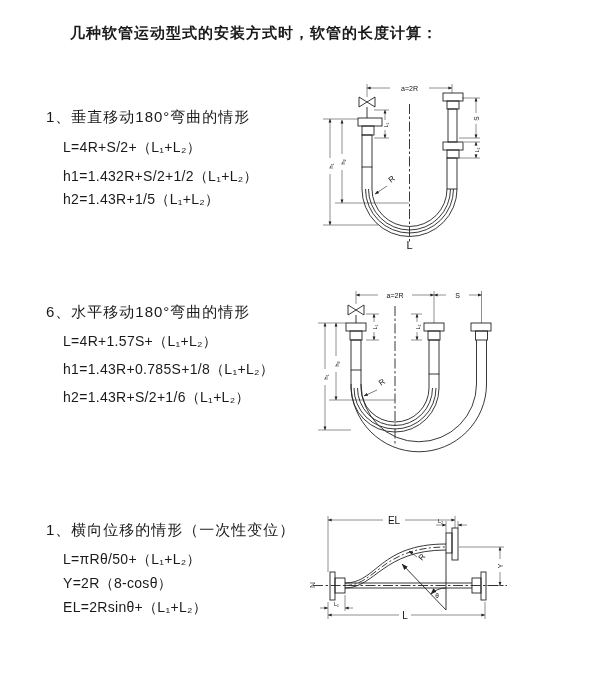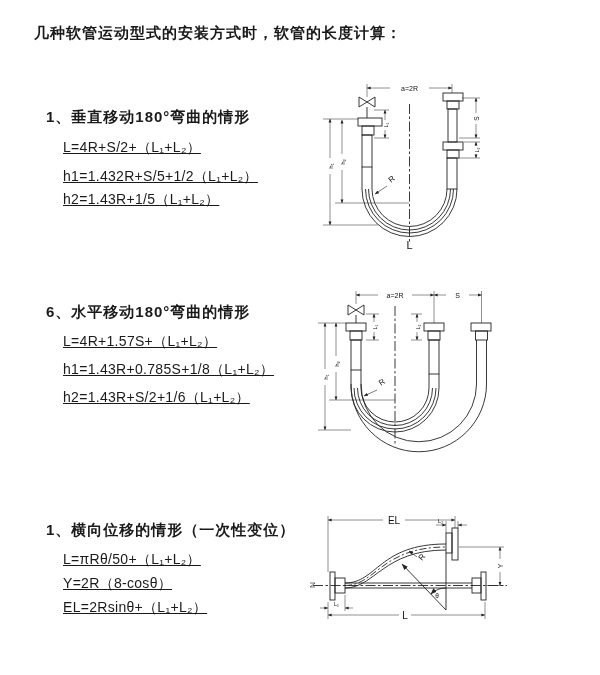--- a/index.html
+++ b/index.html
@@ -1,21 +1,21 @@
 <!DOCTYPE html>
 <html><head>
 <meta charset="utf-8">
 <style>
   html,body{margin:0;padding:0;}
   body{width:600px;height:675px;background:#fff;position:relative;overflow:hidden;
        font-family:"Liberation Sans","DejaVu Sans",sans-serif;color:#1a1a1a;}
   .abs{position:absolute;white-space:nowrap;}
-  .title{font-size:15px;font-weight:bold;letter-spacing:1px;}
-  .sec-heading{font-size:15px;font-weight:bold;letter-spacing:1px;}
-  .formula{font-size:14px;letter-spacing:.3px;text-decoration:underline;}
+  .title{font-size:15px;font-weight:bold;letter-spacing:1px;margin-left:36px;}
+  .sec-heading{font-size:15px;font-weight:normal;letter-spacing:1px;}
+  .formula{font-size:14px;letter-spacing:.3px;}
   svg{position:absolute;overflow:visible;}
   svg text{font-family:"Liberation Sans","DejaVu Sans",sans-serif;fill:#111;}
   .dim line,.dim path{stroke:#333;stroke-width:.55;fill:none;}
   .draw line,.draw path,.draw rect,.draw polygon{stroke:#222;stroke-width:.9;fill:none;}
   .hatchrect{fill:url(#hatch);stroke:#222;stroke-width:.6;}
   .cl{stroke:#444;stroke-width:.55;stroke-dasharray:10 2.5 2.5 2.5;fill:none;}
   .ptr{stroke:#222;stroke-width:.6;fill:none;}
   .hdash{stroke:#222;stroke-width:.6;stroke-dasharray:7 2.5 2 2.5;fill:none;}
 </style>
 </head>
@@ -29,21 +29,21 @@
     <pattern id="hatch" width="3" height="3" patternUnits="userSpaceOnUse">
       <path d="M0,3 l3,-3 M0,0 l3,3" stroke="#555" stroke-width="0.4"></path>
     </pattern>
   </defs>
 </svg>
 
 <div class="abs title" style="left:34px;top:24px">几种软管运动型式的安装方式时，软管的长度计算：</div>
 
 <div class="abs sec-heading" style="left:46px;top:108px">1、垂直移动180°弯曲的情形</div>
 <div class="abs formula" style="left:63px;top:139px">L=4R+S/2+（L₁+L₂）</div>
-<div class="abs formula" style="left:63px;top:168px">h1=1.432R+S/5+1/2（L₁+L₂）</div>
+<div class="abs formula" style="left:63px;top:168px">h1=1.432R+S/2+1/2（L₁+L₂）</div>
 <div class="abs formula" style="left:63px;top:191px">h2=1.43R+1/5（L₁+L₂）</div>
 
 <div class="abs sec-heading" style="left:46px;top:303px">6、水平移动180°弯曲的情形</div>
 <div class="abs formula" style="left:63px;top:333px">L=4R+1.57S+（L₁+L₂）</div>
 <div class="abs formula" style="left:63px;top:361px">h1=1.43R+0.785S+1/8（L₁+L₂）</div>
 <div class="abs formula" style="left:63px;top:389px">h2=1.43R+S/2+1/6（L₁+L₂）</div>
 
 <div class="abs sec-heading" style="left:46px;top:521px">1、横向位移的情形（一次性变位）</div>
 <div class="abs formula" style="left:63px;top:551px">L=πRθ/50+（L₁+L₂）</div>
 <div class="abs formula" style="left:63px;top:575px">Y=2R（8-cosθ）</div>

